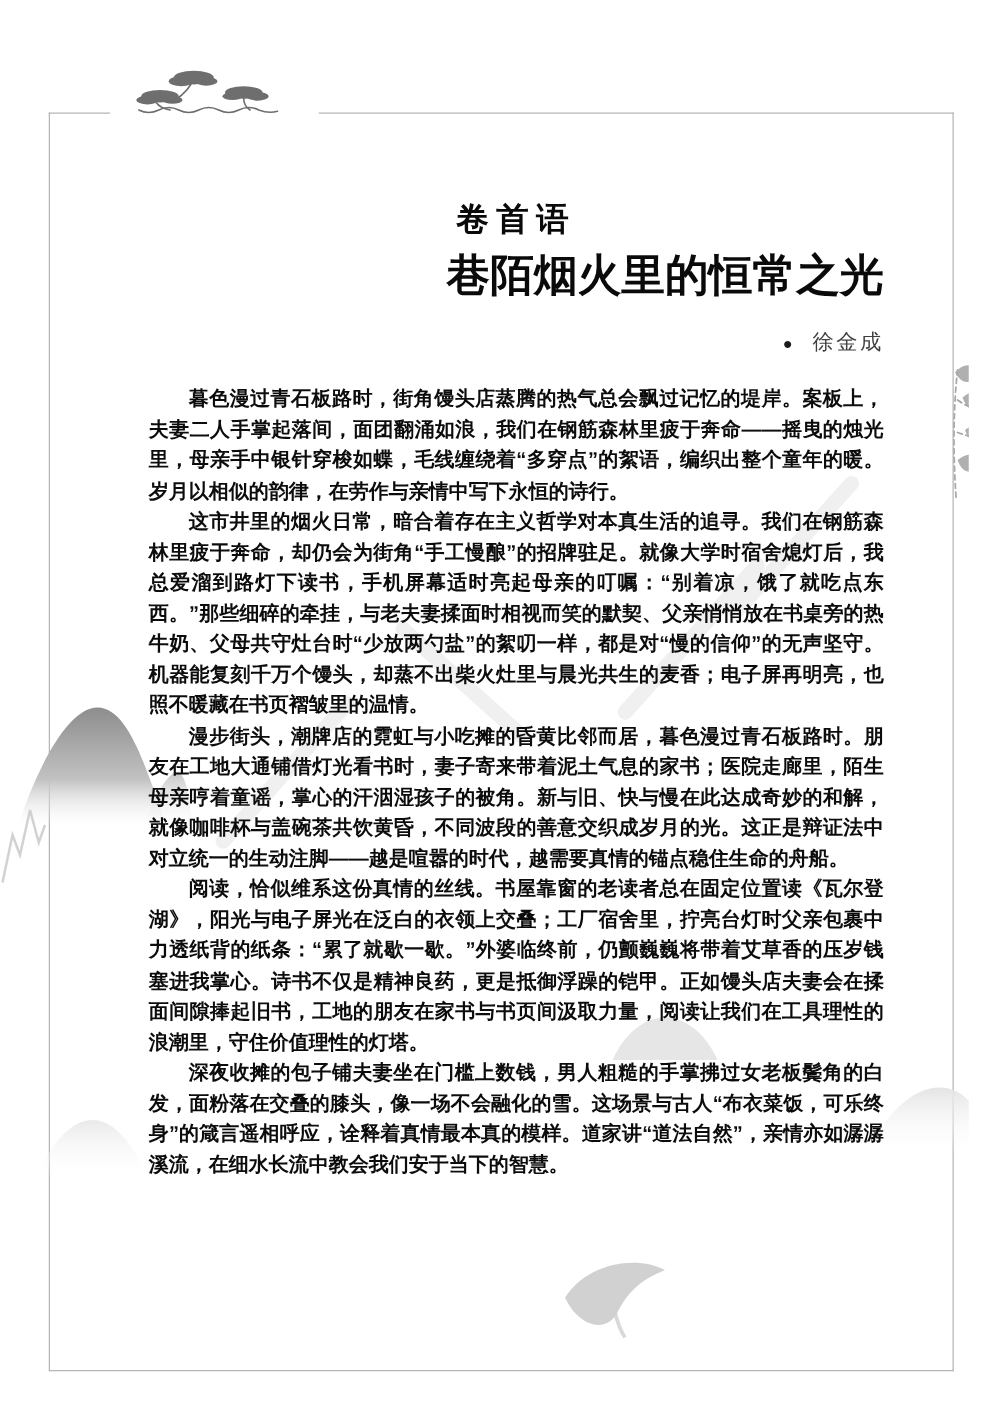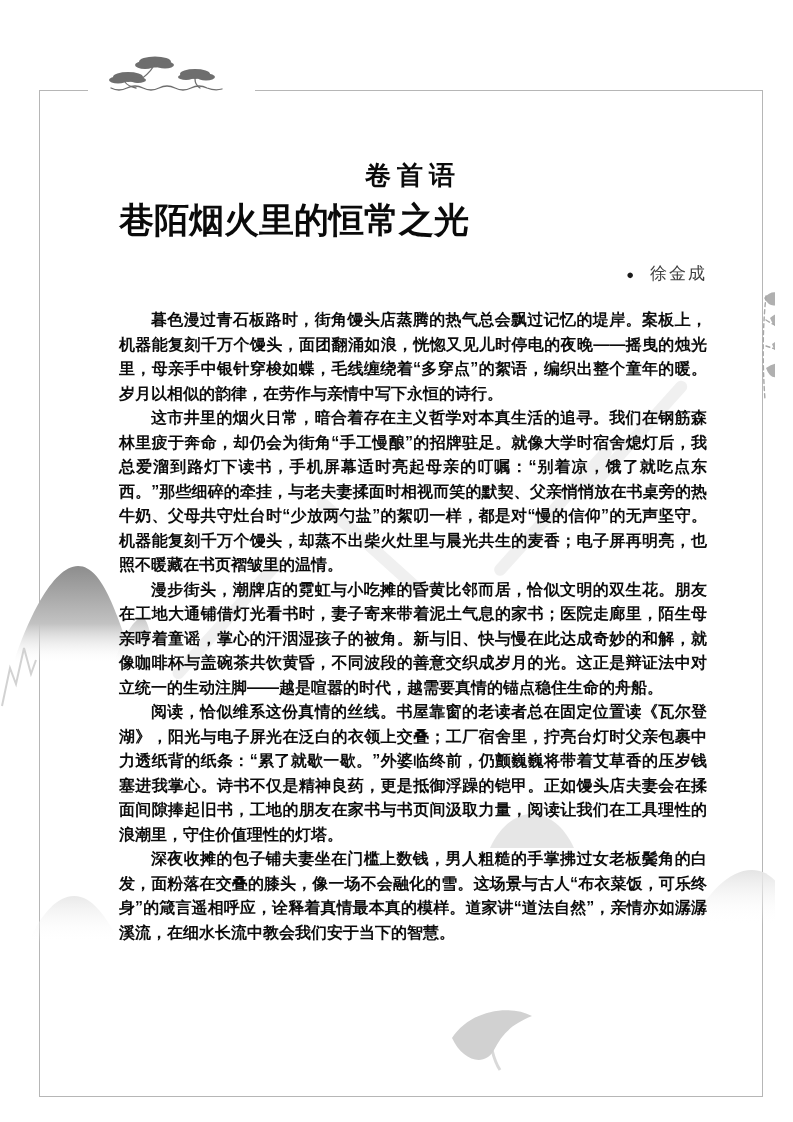--- a/index.html
+++ b/index.html
@@ -17,21 +17,21 @@
   .frame-top.b{left:255px;width:508px;}
   .deco{position:absolute;z-index:2;}
   .wm{position:absolute;height:12px;border-radius:7px;background:#e4e4e4;opacity:.55;z-index:0;}
   
   .content{position:absolute;left:119px;top:0;width:588px;z-index:5;}
   .section-label{
     position:absolute;top:158px;left:0;right:0;text-align:center;
     font-size:26px;font-weight:900;letter-spacing:6px;color:#0a0a0a;
   }
   .main-title{
-    position:absolute;top:197px;left:0;right:0;margin:0;text-align:left;
+    position:absolute;top:197px;left:0;right:0;margin:0;text-align:right;
     font-size:35px;font-weight:900;letter-spacing:0px;color:#0a0a0a;white-space:nowrap;
   }
   .author-line{
     position:absolute;top:262px;left:0;right:0;text-align:right;
     font-size:17px;color:#3f3f3f;letter-spacing:2px;
   }
   .author-line .bullet{font-size:13px;color:#1a1a1a;margin-right:16px;letter-spacing:0;}
   .body-text{
     position:absolute;top:308px;left:0;width:588px;
     font-size:16px;line-height:24.5px;font-weight:700;text-align:justify;color:#0c0c0c;
@@ -133,21 +133,21 @@
   <svg class="deco" style="left:442px;top:1000px;z-index:0;" width="95" height="72" viewBox="0 0 95 72">
     <path d="M10 38 C28 10 68 4 90 16 C70 24 60 34 52 50 C42 68 20 60 10 38 Z" fill="#c9c9c9" opacity="0.85"></path>
     <path d="M50 50 C52 58 54 64 58 70" fill="none" stroke="#cfcfcf" stroke-width="3" opacity="0.8"></path>
   </svg>
 
   <div class="content">
     <div class="section-label">卷首语</div>
     <h1 class="main-title">巷陌烟火里的恒常之光</h1>
     <div class="author-line"><span class="bullet">●</span><span>徐金成</span></div>
     <div class="body-text">
-      <p>暮色漫过青石板路时，街角馒头店蒸腾的热气总会飘过记忆的堤岸。案板上，机器能复刻千万个馒头，面团翻涌如浪，恍惚又见儿时停电的夜晚——摇曳的烛光里，母亲手中银针穿梭如蝶，毛线缠绕着“多穿点”的絮语，编织出整个童年的暖。岁月以相似的韵律，在劳作与亲情中写下永恒的诗行。</p>
+      <p>暮色漫过青石板路时，街角馒头店蒸腾的热气总会飘过记忆的堤岸。案板上，夫妻二人手掌起落间，面团翻涌如浪，我们在钢筋森林里疲于奔命——摇曳的烛光里，母亲手中银针穿梭如蝶，毛线缠绕着“多穿点”的絮语，编织出整个童年的暖。岁月以相似的韵律，在劳作与亲情中写下永恒的诗行。</p>
       <p>这市井里的烟火日常，暗合着存在主义哲学对本真生活的追寻。我们在钢筋森林里疲于奔命，却仍会为街角“手工慢酿”的招牌驻足。就像大学时宿舍熄灯后，我总爱溜到路灯下读书，手机屏幕适时亮起母亲的叮嘱：“别着凉，饿了就吃点东西。”那些细碎的牵挂，与老夫妻揉面时相视而笑的默契、父亲悄悄放在书桌旁的热牛奶、父母共守灶台时“少放两勺盐”的絮叨一样，都是对“慢的信仰”的无声坚守。机器能复刻千万个馒头，却蒸不出柴火灶里与晨光共生的麦香；电子屏再明亮，也照不暖藏在书页褶皱里的温情。</p>
-      <p>漫步街头，潮牌店的霓虹与小吃摊的昏黄比邻而居，恰似文明的双生花。朋友在工地大通铺借灯光看书时，妻子寄来带着泥土气息的家书；医院走廊里，陌生母亲哼着童谣，掌心的汗洇湿孩子的被角。新与旧、快与慢在此达成奇妙的和解，就像咖啡杯与盖碗茶共饮黄昏，不同波段的善意交织成岁月的光。这正是辩证法中对立统一的生动注脚——越是喧嚣的时代，越需要真情的锚点稳住生命的舟船。</p>
+      <p>漫步街头，潮牌店的霓虹与小吃摊的昏黄比邻而居，暮色漫过青石板路时。朋友在工地大通铺借灯光看书时，妻子寄来带着泥土气息的家书；医院走廊里，陌生母亲哼着童谣，掌心的汗洇湿孩子的被角。新与旧、快与慢在此达成奇妙的和解，就像咖啡杯与盖碗茶共饮黄昏，不同波段的善意交织成岁月的光。这正是辩证法中对立统一的生动注脚——越是喧嚣的时代，越需要真情的锚点稳住生命的舟船。</p>
       <p>阅读，恰似维系这份真情的丝线。书屋靠窗的老读者总在固定位置读《瓦尔登湖》，阳光与电子屏光在泛白的衣领上交叠；工厂宿舍里，拧亮台灯时父亲包裹中力透纸背的纸条：“累了就歇一歇。”外婆临终前，仍颤巍巍将带着艾草香的压岁钱塞进我掌心。诗书不仅是精神良药，更是抵御浮躁的铠甲。正如馒头店夫妻会在揉面间隙捧起旧书，工地的朋友在家书与书页间汲取力量，阅读让我们在工具理性的浪潮里，守住价值理性的灯塔。</p>
       <p>深夜收摊的包子铺夫妻坐在门槛上数钱，男人粗糙的手掌拂过女老板鬓角的白发，面粉落在交叠的膝头，像一场不会融化的雪。这场景与古人“布衣菜饭，可乐终身”的箴言遥相呼应，诠释着真情最本真的模样。道家讲“道法自然”，亲情亦如潺潺溪流，在细水长流中教会我们安于当下的智慧。</p>
     </div>
   </div>
 
 </div>
 
 </body></html>

